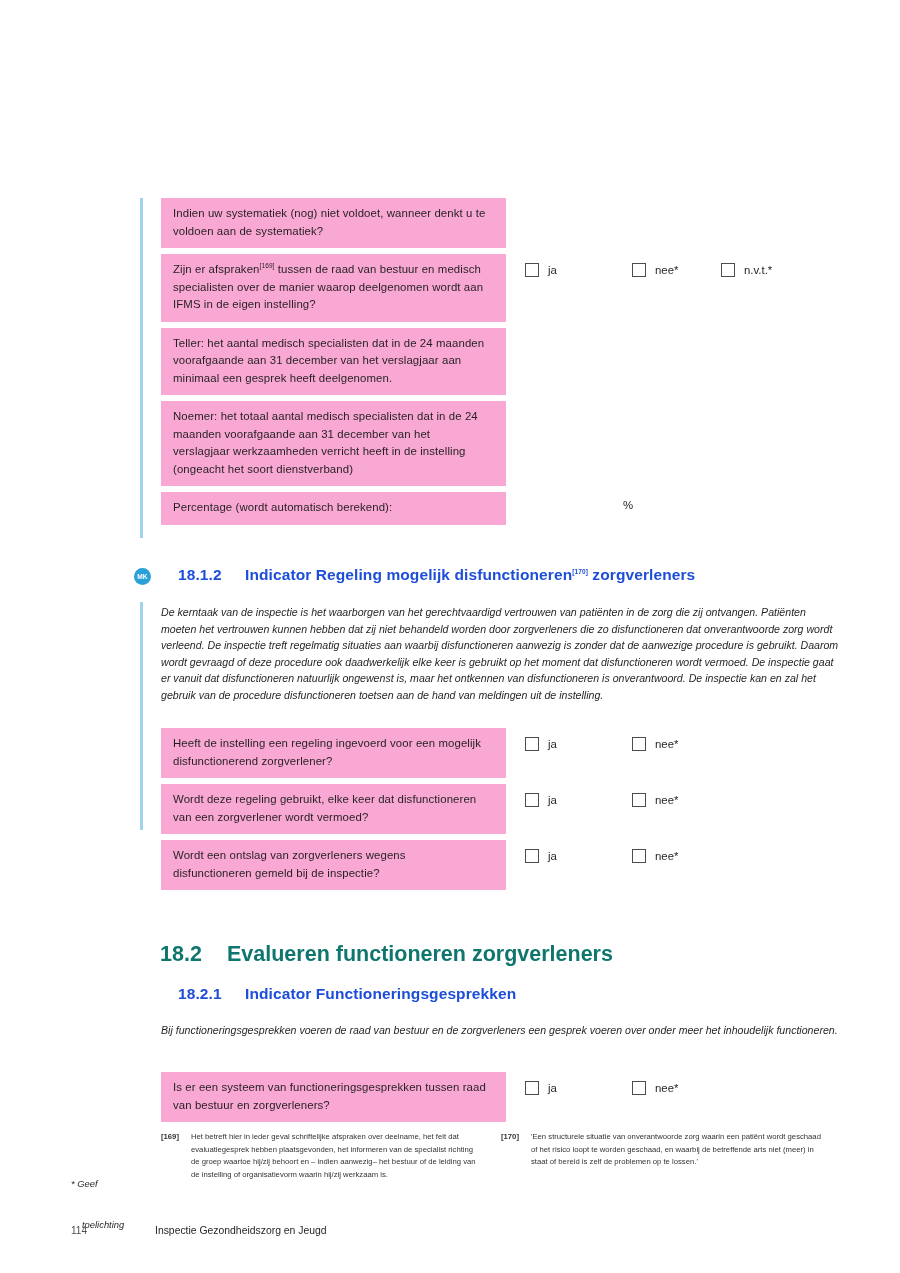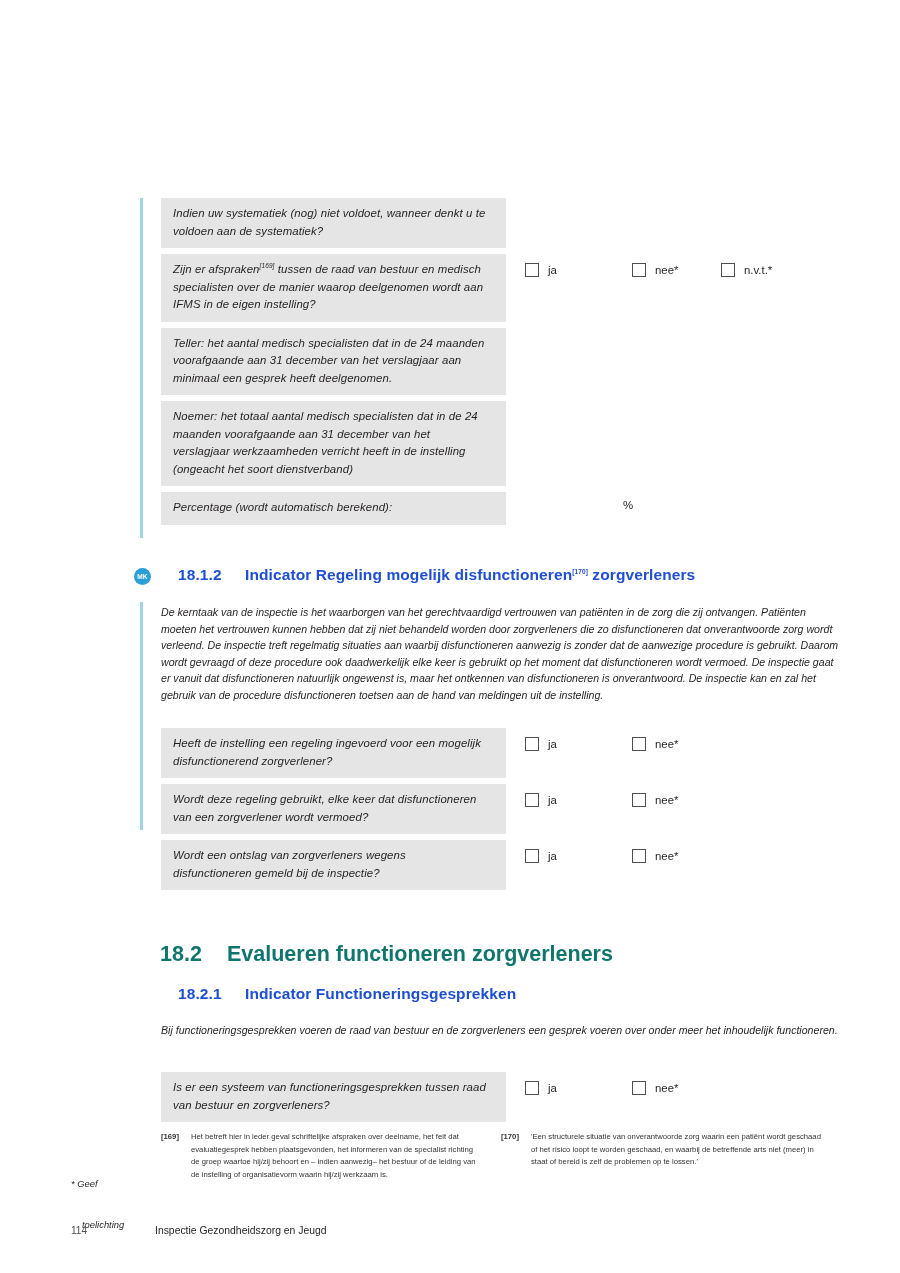--- a/index.html
+++ b/index.html
@@ -16,28 +16,27 @@
     overflow: hidden;
   }
   .page {
     position: absolute;
     inset: 0;
     background: #ffffff;
   }
 
   
   .qbox {
-    background: #e5e5e5;
+    background: #f9a8d4;
     box-sizing: border-box;
     padding: 7px 20px 8px 12px;
     font-size: 11.4px;
     line-height: 17.5px;
     color: #231f20;
     letter-spacing: .1px;
-    font-style: italic;
   }
   .qrow {
     display: flex;
     align-items: flex-start;
   }
   .qbox-wrap {
     width: 345px;
     flex: 0 0 345px;
   }
   .answers {

